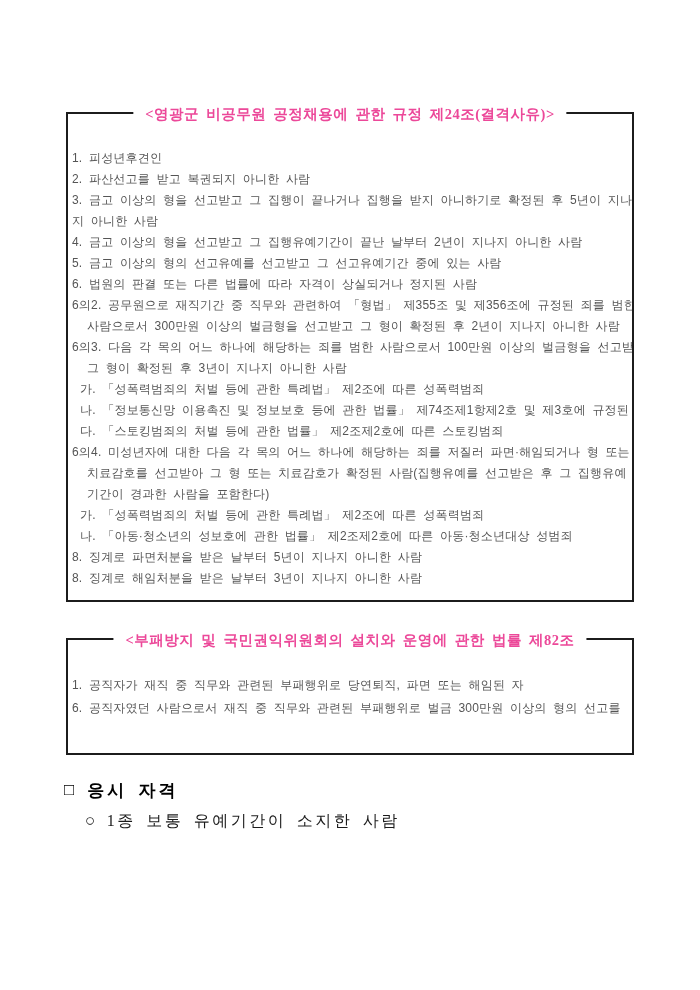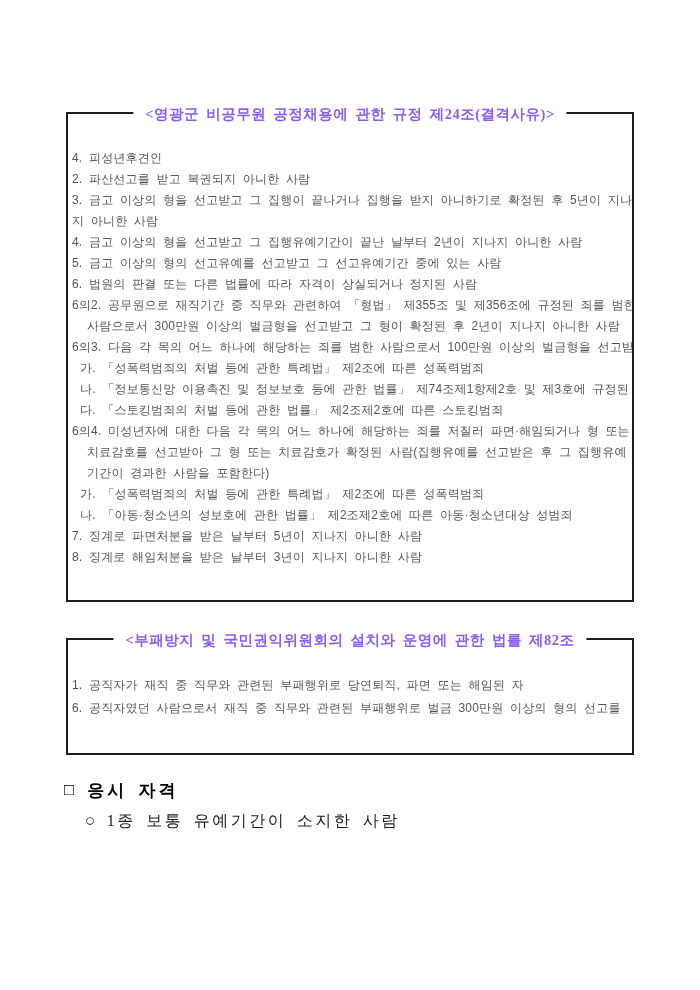--- a/index.html
+++ b/index.html
@@ -29,21 +29,21 @@
     left: 50%;
     transform: translate(-50%, -50%);
     background: #ffffff;
     padding: 0 12px;
     font-family: "Liberation Serif", serif;
     font-weight: bold;
     font-size: 14.5px;
     line-height: 19px;
     letter-spacing: 0.5px;
     word-spacing: 3px;
-    color: #8b5cf6;
+    color: #ec4899;
     white-space: nowrap;
     text-align: center;
   }
   .box-body {
     padding: 34px 6px 0 4px;
     overflow: hidden;
   }
   .box1 .box-body { padding-top: 34px; }
   .box2 .box-body { padding-top: 34px; }
   .line {
@@ -100,58 +100,59 @@
 </style>
 </head>
 <body>
 
 <div class="page">
 
   <div class="reg-box box1">
     <div class="legend">&lt;영광군 비공무원 공정채용에 관한 규정 제24조(결격사유)&gt;</div>
     <div class="box-body">
 
-        <div class="line">4.  피성년후견인</div>
+        <div class="line">1.  피성년후견인</div>
 
         <div class="line">2.  파산선고를 받고 복권되지 아니한 사람</div>
 
         <div class="line">3.  금고 이상의 형을 선고받고 그 집행이 끝나거나 집행을 받지 아니하기로 확정된 후 5년이 지나</div>
 
         <div class="line">지 아니한 사람</div>
 
         <div class="line">4.  금고 이상의 형을 선고받고 그 집행유예기간이 끝난 날부터 2년이 지나지 아니한 사람</div>
 
         <div class="line">5.  금고 이상의 형의 선고유예를 선고받고 그 선고유예기간 중에 있는 사람</div>
 
         <div class="line">6.  법원의 판결 또는 다른 법률에 따라 자격이 상실되거나 정지된 사람</div>
 
         <div class="line">6의2.  공무원으로 재직기간 중 직무와 관련하여 「형법」 제355조 및 제356조에 규정된 죄를 범한</div>
 
         <div class="line ind2">사람으로서 300만원 이상의 벌금형을 선고받고 그 형이 확정된 후 2년이 지나지 아니한 사람</div>
 
         <div class="line">6의3.  다음 각 목의 어느 하나에 해당하는 죄를 범한 사람으로서 100만원 이상의 벌금형을 선고받고</div>
 
+        <div class="line ind2">그 형이 확정된 후 3년이 지나지 아니한 사람</div>
 
         <div class="line ind1">가. 「성폭력범죄의 처벌 등에 관한 특례법」 제2조에 따른 성폭력범죄</div>
 
         <div class="line ind1">나. 「정보통신망 이용촉진 및 정보보호 등에 관한 법률」 제74조제1항제2호 및 제3호에 규정된 죄</div>
 
         <div class="line ind1">다. 「스토킹범죄의 처벌 등에 관한 법률」 제2조제2호에 따른 스토킹범죄</div>
 
         <div class="line">6의4.  미성년자에 대한 다음 각 목의 어느 하나에 해당하는 죄를 저질러 파면·해임되거나 형 또는</div>
 
         <div class="line ind2">치료감호를 선고받아 그 형 또는 치료감호가 확정된 사람(집행유예를 선고받은 후 그 집행유예</div>
 
         <div class="line ind2">기간이 경과한 사람을 포함한다)</div>
 
         <div class="line ind1">가. 「성폭력범죄의 처벌 등에 관한 특례법」 제2조에 따른 성폭력범죄</div>
 
         <div class="line ind1">나. 「아동·청소년의 성보호에 관한 법률」 제2조제2호에 따른 아동·청소년대상 성범죄</div>
 
-        <div class="line">7.  징계로 파면처분을 받은 날부터 5년이 지나지 아니한 사람</div>
+        <div class="line">8.  징계로 파면처분을 받은 날부터 5년이 지나지 아니한 사람</div>
 
         <div class="line">8.  징계로 해임처분을 받은 날부터 3년이 지나지 아니한 사람</div>
       </div>
   </div>
 
   <div class="reg-box box2">
     <div class="legend">
       <div>&lt;부패방지 및 국민권익위원회의 설치와 운영에 관한 법률 제82조</div>
     </div>
     <div class="box-body">

